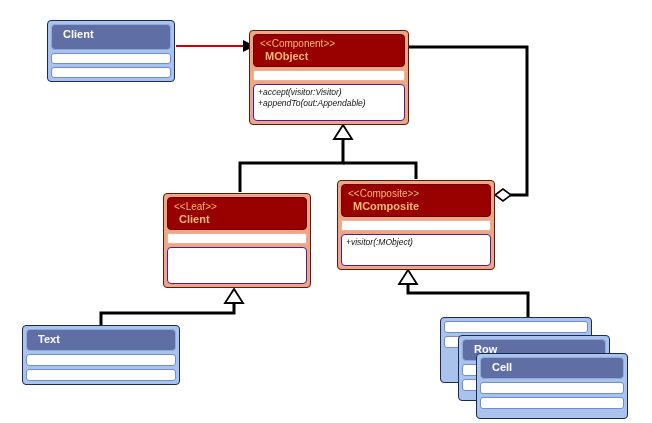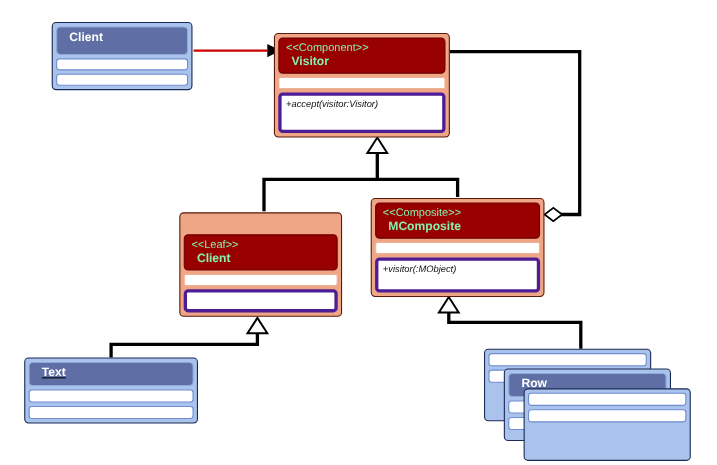--- a/index.html
+++ b/index.html
@@ -67,25 +67,25 @@
     padding: 2px 0 0 4px;
   }
 
   
   .cls.red {
     background: #efa687;
     border: 1px solid #5a1a0c;
   }
   .cls.red .hdr {
     background: #990000;
-    color: #86efac;
+    color: #fdba74;
     border: 1px solid #6d0000;
   }
   .cls.red .compartment {
-    border: 3px solid #4c1d95;
+    border: 1px solid #4c1d95;
   }
   .cls.red .compartment.attrs {
     border: 1px solid #f0b295;
     border-radius: 2px;
   }
   .cls.red .member {
     color: #111111;
   }
 
   
@@ -110,30 +110,30 @@
   #box-client     { left: 47px;  top: 20px;  width: 128px; height: 62px; }
   #box-client  .hdr         { height: 26px; }
   #box-client  .compartment { height: 11px; }
 
   #box-mobject    { left: 249px; top: 30px;  width: 160px; height: 95px; }
   #box-mobject .hdr          { height: 33px; }
   #box-mobject .attrs        { height: 11px; }
   #box-mobject .ops          { flex: 1 1 auto; }
 
   #box-mleaf      { left: 163px; top: 193px; width: 148px; height: 95px; }
-  #box-mleaf  .hdr           { height: 33px; margin-top: 16px; }
+  #box-mleaf  .hdr           { height: 33px; }
   #box-mleaf  .attrs         { height: 11px; }
   #box-mleaf  .ops           { flex: 1 1 auto; }
 
   #box-mcomposite { left: 337px; top: 180px; width: 158px; height: 90px; }
   #box-mcomposite .hdr       { height: 33px; }
   #box-mcomposite .attrs     { height: 11px; }
   #box-mcomposite .ops       { flex: 1 1 auto; }
 
-  #box-text       { left: 22px;  top: 325px; width: 158px; height: 60px; text-decoration: underline; }
+  #box-text       { left: 22px;  top: 325px; width: 158px; height: 60px; }
   #box-text   .hdr           { height: 22px; }
   #box-text   .compartment   { height: 12px; }
 
   #box-table      { left: 440px; top: 317px; width: 152px; height: 66px; }
   #box-row        { left: 458px; top: 335px; width: 152px; height: 66px; }
   #box-cell       { left: 476px; top: 353px; width: 152px; height: 66px; }
   #box-table  .hdr, #box-row .hdr, #box-cell .hdr { height: 22px; }
   #box-table  .compartment, #box-row .compartment, #box-cell .compartment { height: 12px; }
 
   #box-table { z-index: 3; }
@@ -184,25 +184,26 @@
     <div class="hdr">
       <span class="cname">Client</span>
     </div>
     <div class="compartment attrs"></div>
     <div class="compartment ops"></div>
   </div>
 
   <div class="cls red" id="box-mobject">
     <div class="hdr">
       <span class="stereo">&lt;&lt;Component&gt;&gt;</span>
-      <span class="cname">Visitor</span>
+      <span class="cname">MObject</span>
     </div>
     <div class="compartment attrs"></div>
     <div class="compartment ops">
       <div class="member">+accept(visitor:Visitor)</div>
+      <div class="member" style="padding-top:0">+appendTo(out:Appendable)</div>
     </div>
   </div>
 
   <div class="cls red" id="box-mleaf">
     <div class="hdr">
       <span class="stereo">&lt;&lt;Leaf&gt;&gt;</span>
       <span class="cname">Client</span>
     </div>
     <div class="compartment attrs"></div>
     <div class="compartment ops"></div>
@@ -234,17 +235,20 @@
 
   <div class="cls blue" id="box-row">
     <div class="hdr">
       <span class="cname">Row</span>
     </div>
     <div class="compartment attrs"></div>
     <div class="compartment ops"></div>
   </div>
 
   <div class="cls blue" id="box-cell">
+    <div class="hdr">
+      <span class="cname">Cell</span>
+    </div>
     <div class="compartment attrs"></div>
     <div class="compartment ops"></div>
   </div>
 
 </div>
 
 </body></html>

